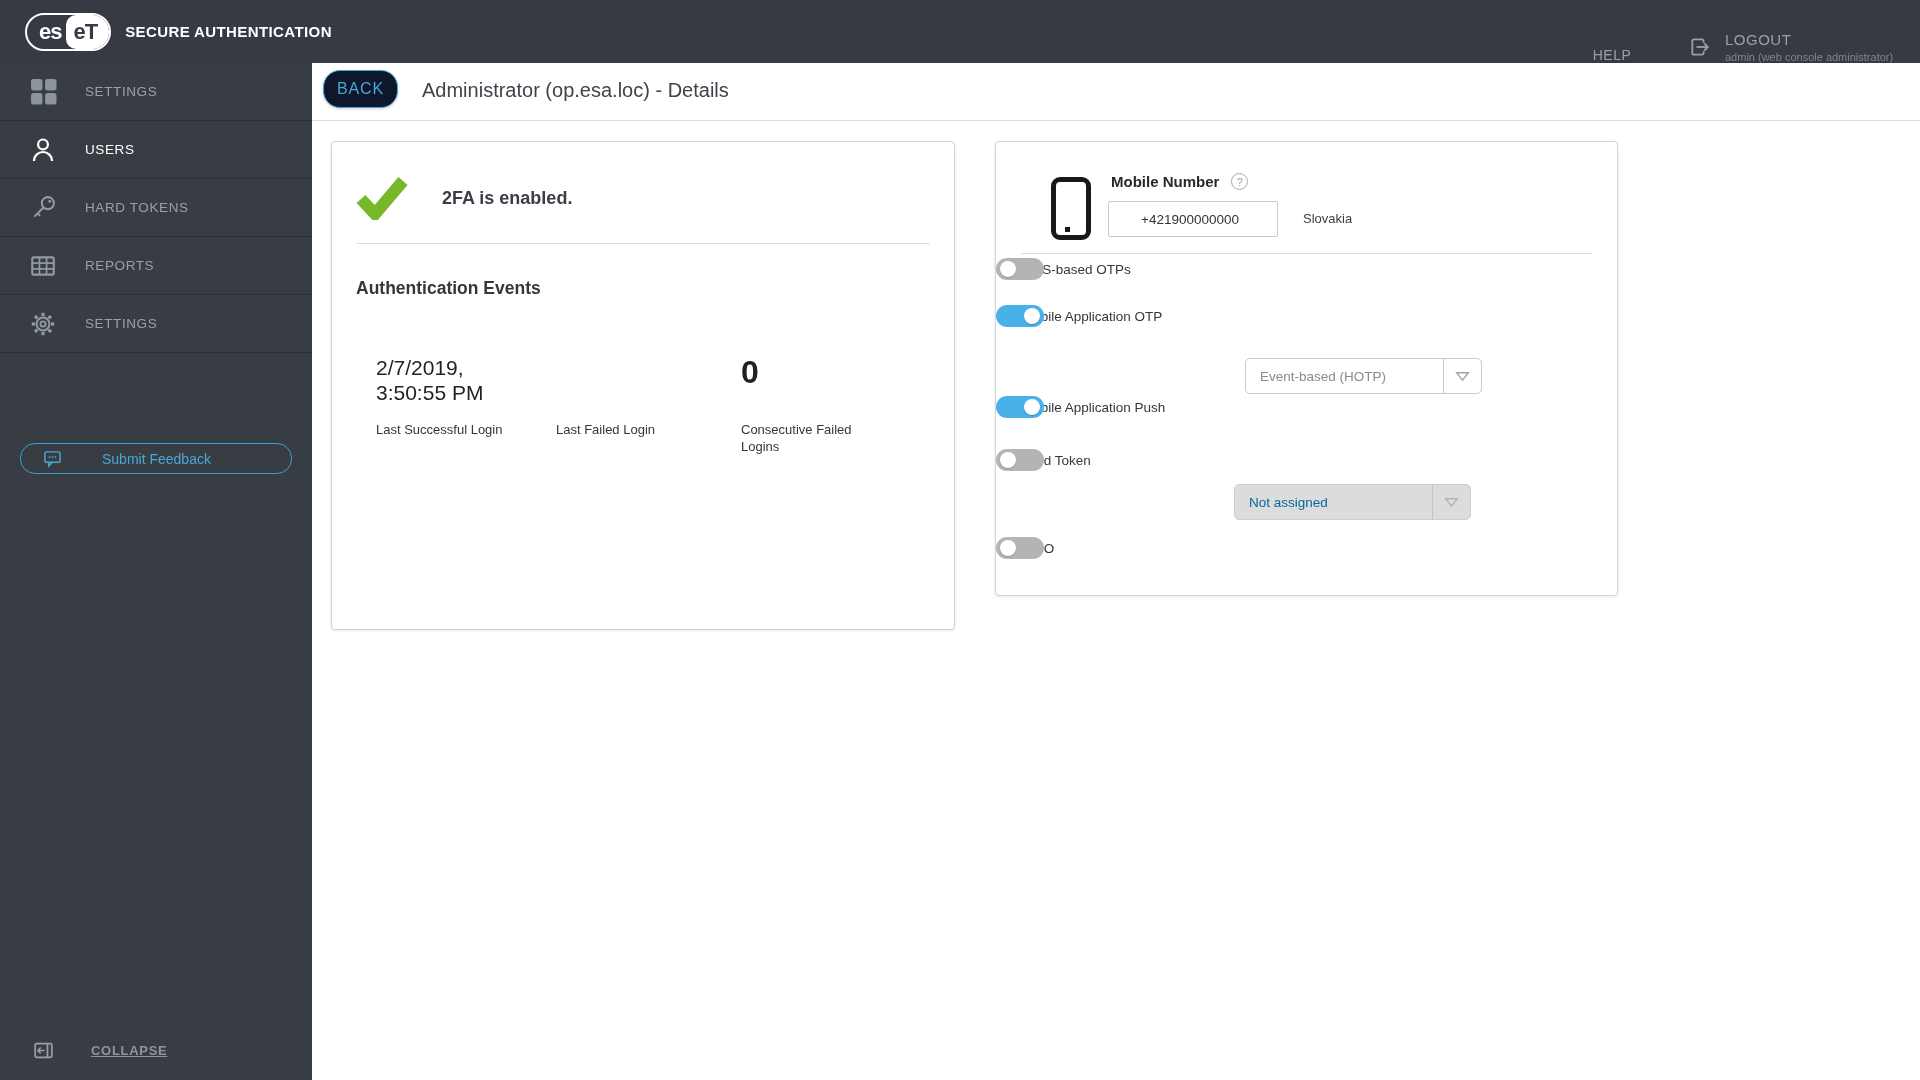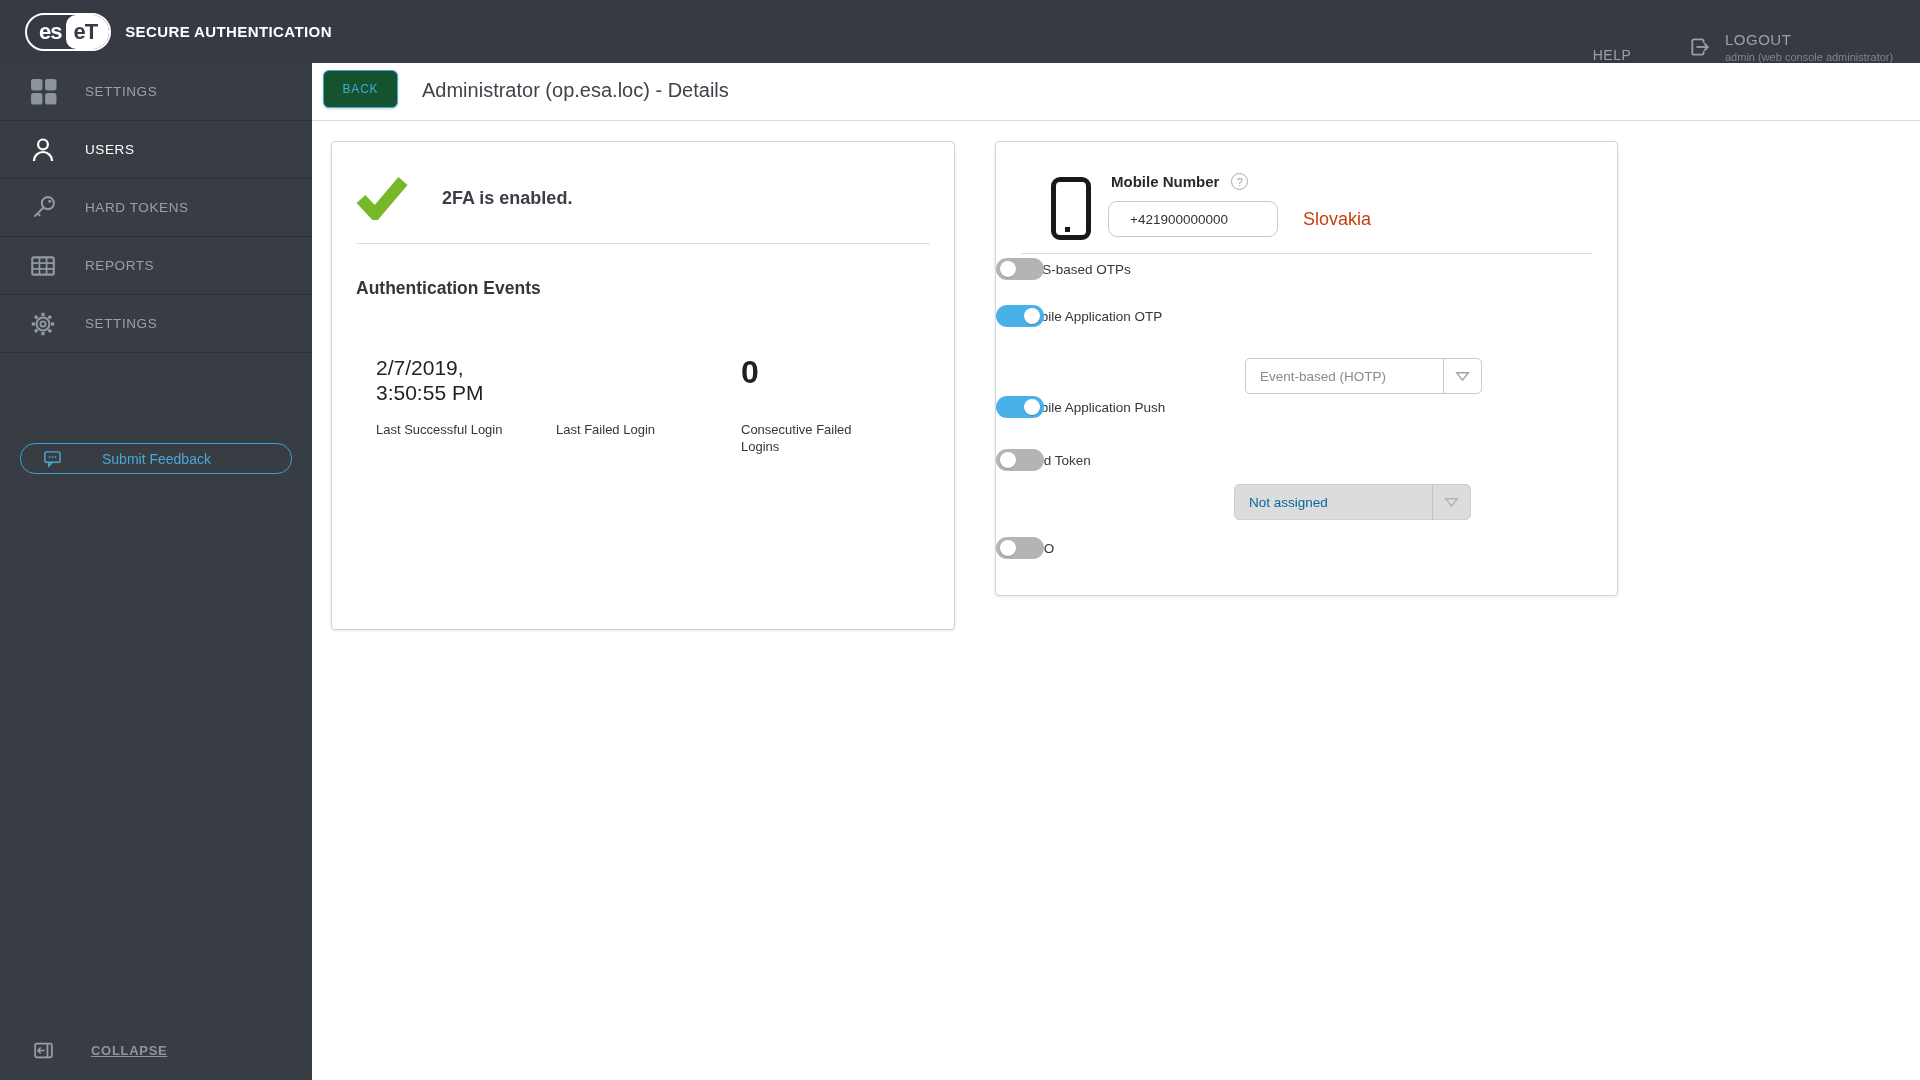--- a/index.html
+++ b/index.html
@@ -44,22 +44,22 @@
                   display:flex; align-items:center; cursor:pointer; }
   .collapse-btn .col-icon { margin-left:33px; display:flex; }
   .collapse-btn .col-label { margin-left:37px; color:#8f959d; font-size:13px;
                              font-weight:bold; letter-spacing:0.7px;text-decoration:underline; }
 
   
   .content { position:absolute; left:312px; top:63px; width:1608px; height:1017px; background:#fff; }
   .content-header { position:absolute; left:0; top:0; width:1608px; height:58px;
                     background:#fff; border-bottom:1px solid #d9d9d9; }
   .back-btn { position:absolute; left:11px; top:7px; width:75px; height:38px;
-              background:#14532d; border:1px solid #45a7d9; border-radius:6px;
-              color:#45a7d9; font-size:12px; letter-spacing:0.8px;
+              background:#0f172a; border:1px solid #45a7d9; border-radius:17px;
+              color:#45a7d9; font-size:16px; letter-spacing:0.8px;
               font-family:"Liberation Sans", sans-serif;
               box-shadow:0 1px 3px rgba(0,0,0,0.18); cursor:pointer; }
   .page-title { position:absolute; left:110px; top:16px; font-size:20px; color:#3f434a; }
 
   .card { position:absolute; background:#fff; border:1px solid #d4d4d4; border-radius:4px;
           box-shadow:0 1px 3px rgba(0,0,0,0.10); }
   .card-left  { left:19px;  top:78px; width:624px; height:489px; }
   .card-right { left:683px; top:78px; width:623px; height:455px; }
 
   
@@ -78,23 +78,23 @@
   
   .phone-icon { position:absolute; left:55px; top:35px; width:40px; height:63px;
                 border:5px solid #17181a; border-radius:9px; }
   .phone-dot { position:absolute; left:9px; bottom:3px; width:5px; height:5px; background:#17181a; }
   .mobile-title-row { position:absolute; left:115px; top:31px; display:flex; align-items:center; }
   .mobile-title { font-size:15px; font-weight:bold; color:#26292e; }
   .help-circle { width:17px; height:17px; border:1.5px solid #a8a8a8; border-radius:50%;
                  color:#9b9b9b; font-size:11px; display:flex; align-items:center;
                  justify-content:center; margin-left:12px; cursor:pointer; }
   .phone-input { position:absolute; left:112px; top:59px; width:170px; height:36px;
-                 border:1px solid #c9c9c9; border-radius:9px; padding-left:21px;
+                 border:1px solid #c9c9c9; border-radius:2px; padding-left:32px;
                  font-size:13.5px; color:#333; font-family:"Liberation Sans", sans-serif; }
-  .country { position:absolute; left:307px; top:59px; line-height:36px; font-size:18px; color:#c2410c; }
+  .country { position:absolute; left:307px; top:59px; line-height:36px; font-size:13px; color:#404040; }
   .mobile-divider { position:absolute; left:25px; right:25px; top:111px; height:1px; background:#ddd; }
 
   .toggle-row { position:absolute; left:26px; height:22px; display:flex; align-items:center; }
   .toggle-label { font-size:13.5px; color:#33373d; }
   .toggle { position:absolute; width:48px; height:22px; border-radius:11px; cursor:pointer; }
   .toggle .knob { position:absolute; top:3px; width:16px; height:16px; border-radius:50%;
                   background:#fff; box-shadow:0 1px 1px rgba(0,0,0,0.2); }
   .toggle.on  { background:#47b1e8; } .toggle.on  .knob { right:4px; }
   .toggle.off { background:#b4b4b4; } .toggle.off .knob { left:4px; }
 

